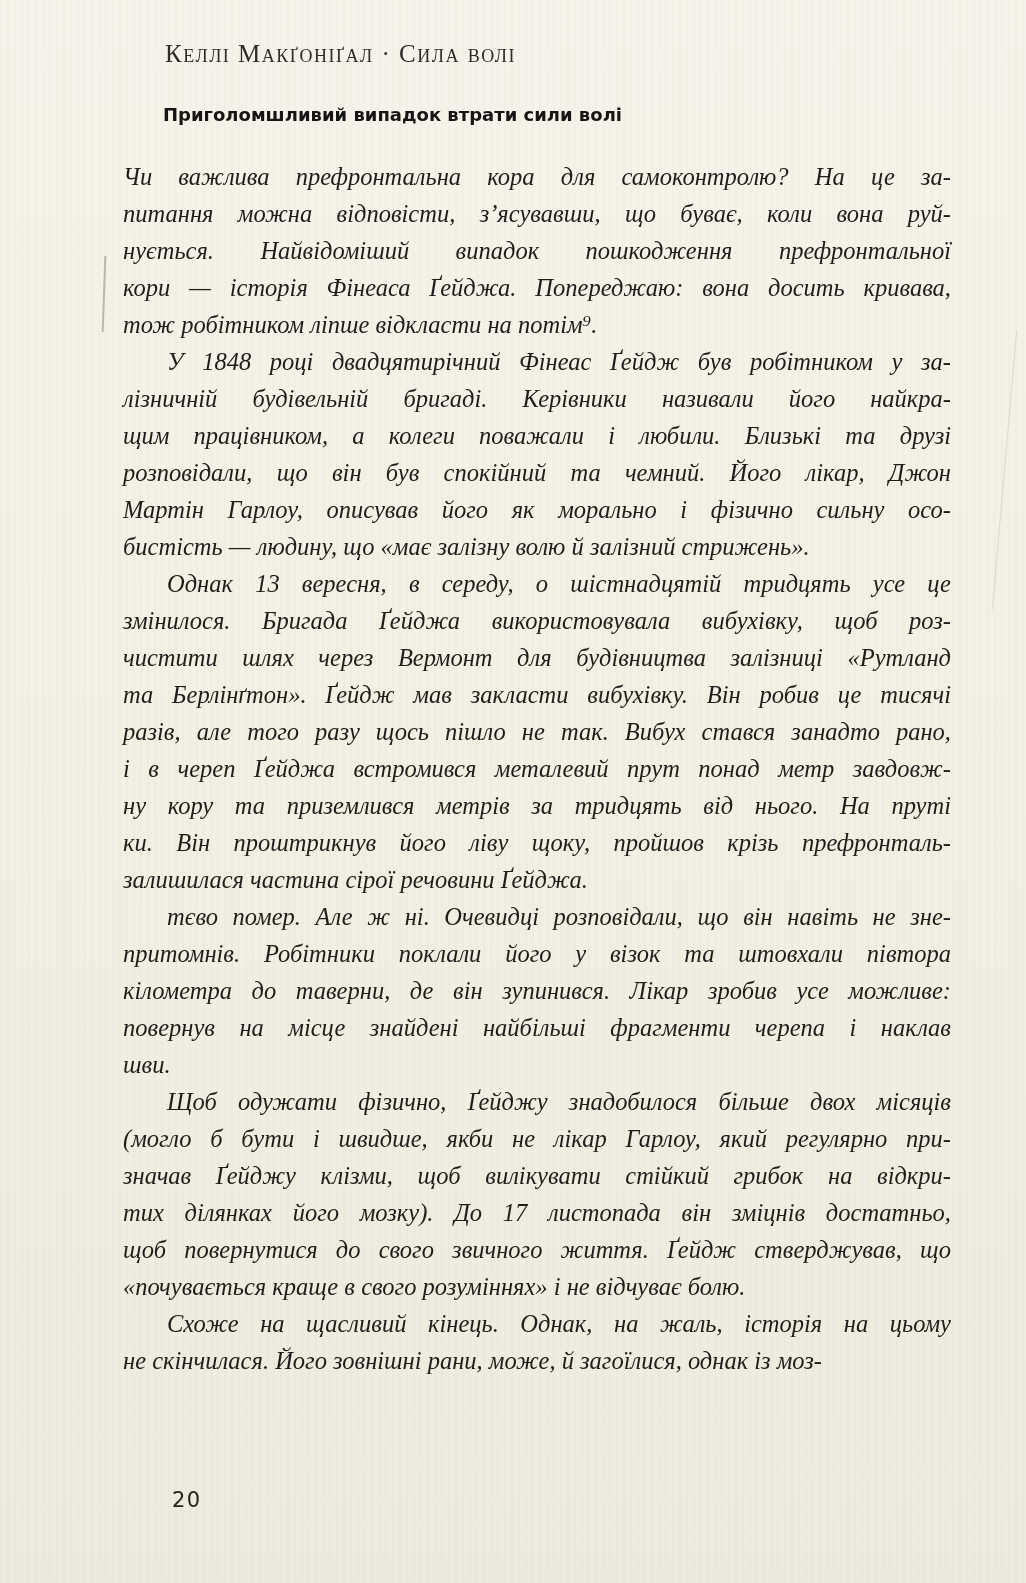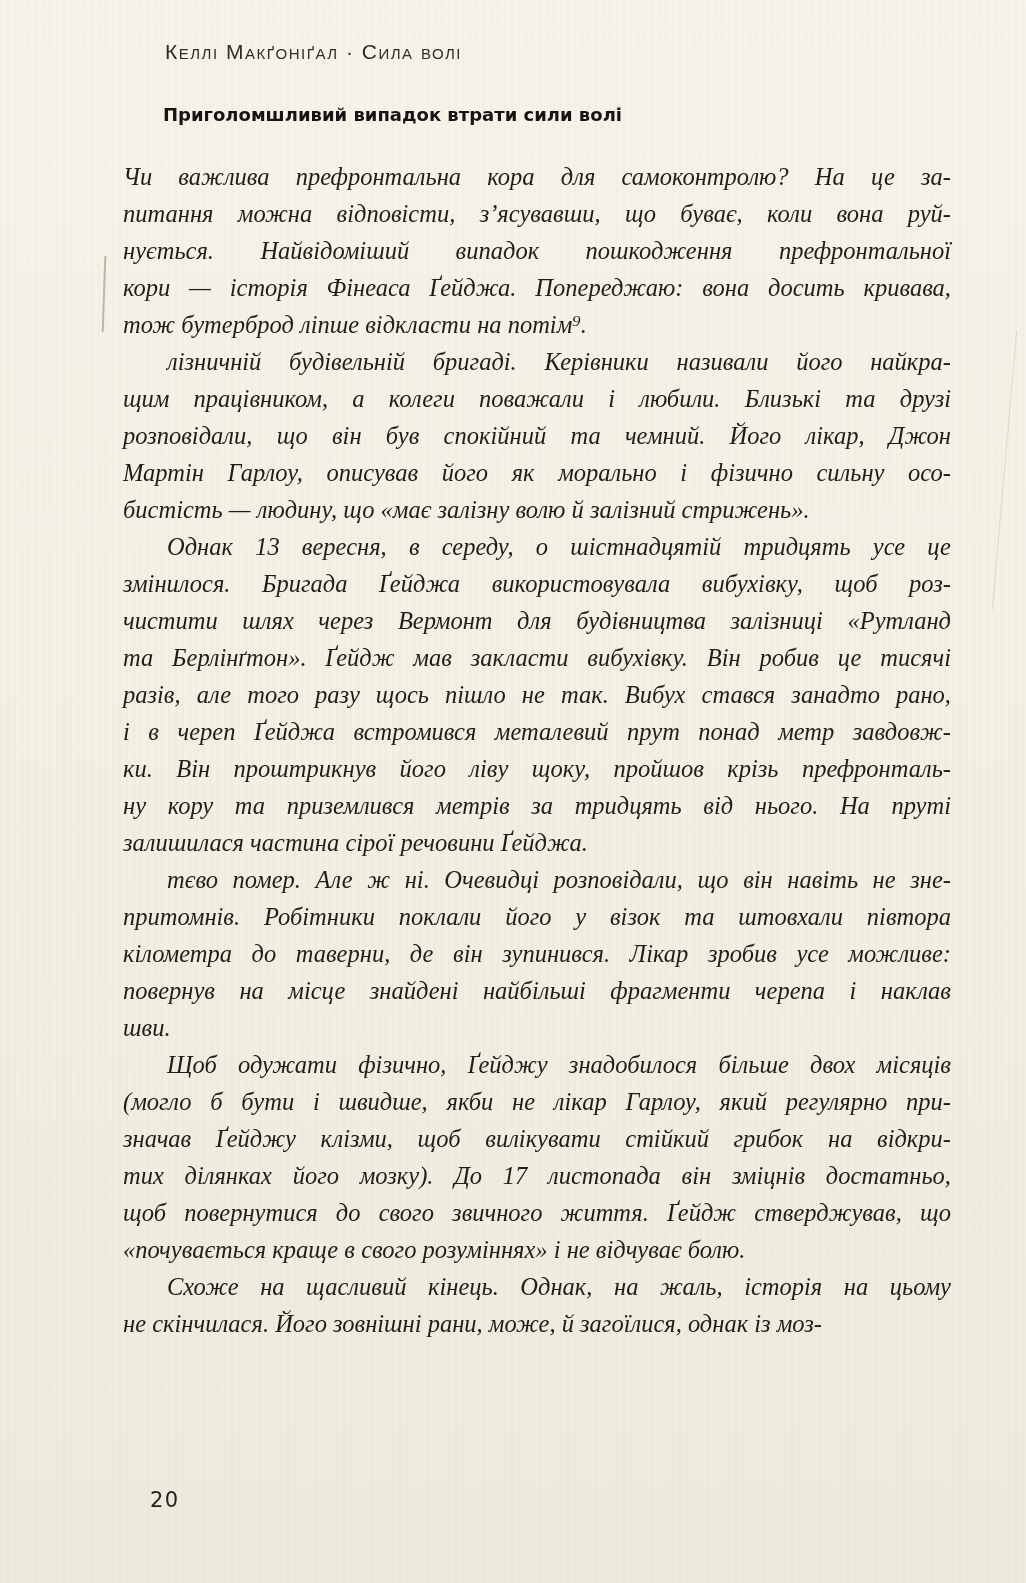--- a/index.html
+++ b/index.html
@@ -15,23 +15,23 @@
     overflow:hidden;
     color:var(--ink,#1f1d1a);
     background-color:var(--paper,#f3f0e4);
     background-image:
       repeating-linear-gradient(90deg, rgba(190,180,150,0.05) 0 2px, rgba(0,0,0,0) 2px 7px),
       linear-gradient(180deg, rgba(255,255,255,0.22) 0%, rgba(0,0,0,0.00) 40%, rgba(60,50,20,0.03) 100%);
   }
   .running-head {
     position:absolute;
     left:165px; top:40px;
-    font-family:Liberation Sans, sans-serif;
+    font-family:Liberation Serif, serif;
     font-variant:small-caps;
-    font-size:21px;
+    font-size:25px;
     letter-spacing:1.5px;
     color:#2e2c28;
     white-space:nowrap;
   }
   .section-title {
     position:absolute;
     left:163px; top:104px;
     margin:0;
     font-family:"DejaVu Sans","Liberation Sans",sans-serif;
     font-weight:700;
@@ -50,21 +50,21 @@
   .para.indent .line:first-child { text-indent:44px; }
   .line {
     text-align:justify;
     text-align-last:justify;
     white-space:normal;
     font-style:italic;
   }
   .line.last { text-align-last:left; }
   .page-number {
     position:absolute;
-    left:150px; top:1488px;
+    left:172px; top:1488px;
     font-family:"DejaVu Sans","Liberation Sans",sans-serif;
     font-size:21px;
     letter-spacing:1.5px;
     color:#24221f;
   }
   .scan-artifact { position:absolute; pointer-events:none; }
   .scan-artifact.left {
     left:103px; top:256px; width:2px; height:76px;
     background:rgba(80,75,60,0.35);
     transform:rotate(2deg);
@@ -82,38 +82,39 @@
   <div class="running-head">Келлі Макґоніґал · Сила волі</div>
 
   <h1 class="section-title">Приголомшливий випадок втрати сили волі</h1>
 
   <div class="body-text">
       <div class="para">
         <div class="line">Чи важлива префронтальна кора для самоконтролю? На це за-</div>
         <div class="line">питання можна відповісти, з’ясувавши, що буває, коли вона руй-</div>
         <div class="line">нується. Найвідоміший випадок пошкодження префронтальної</div>
         <div class="line">кори — історія Фінеаса Ґейджа. Попереджаю: вона досить кривава,</div>
-        <div class="line last">тож бутерброд ліпше відкласти на потім⁹.</div>
+        <div class="line last">тож робітником ліпше відкласти на потім⁹.</div>
       </div>
       <div class="para indent">
+        <div class="line">У 1848 році двадцятирічний Фінеас Ґейдж був робітником у за-</div>
         <div class="line">лізничній будівельній бригаді. Керівники називали його найкра-</div>
         <div class="line">щим працівником, а колеги поважали і любили. Близькі та друзі</div>
         <div class="line">розповідали, що він був спокійний та чемний. Його лікар, Джон</div>
         <div class="line">Мартін Гарлоу, описував його як морально і фізично сильну осо-</div>
         <div class="line last">бистість — людину, що «має залізну волю й залізний стрижень».</div>
       </div>
       <div class="para indent">
         <div class="line">Однак 13 вересня, в середу, о шістнадцятій тридцять усе це</div>
         <div class="line">змінилося. Бригада Ґейджа використовувала вибухівку, щоб роз-</div>
         <div class="line">чистити шлях через Вермонт для будівництва залізниці «Рутланд</div>
         <div class="line">та Берлінґтон». Ґейдж мав закласти вибухівку. Він робив це тисячі</div>
         <div class="line">разів, але того разу щось пішло не так. Вибух стався занадто рано,</div>
         <div class="line">і в череп Ґейджа встромився металевий прут понад метр завдовж-</div>
+        <div class="line">ну кору та приземлився метрів за тридцять від нього. На пруті</div>
         <div class="line">ки. Він проштрикнув його ліву щоку, пройшов крізь префронталь-</div>
-        <div class="line">ну кору та приземлився метрів за тридцять від нього. На пруті</div>
         <div class="line last">залишилася частина сірої речовини Ґейджа.</div>
       </div>
       <div class="para indent">
         <div class="line">тєво помер. Але ж ні. Очевидці розповідали, що він навіть не зне-</div>
         <div class="line">притомнів. Робітники поклали його у візок та штовхали півтора</div>
         <div class="line">кілометра до таверни, де він зупинився. Лікар зробив усе можливе:</div>
         <div class="line">повернув на місце знайдені найбільші фрагменти черепа і наклав</div>
         <div class="line last">шви.</div>
       </div>
       <div class="para indent">

